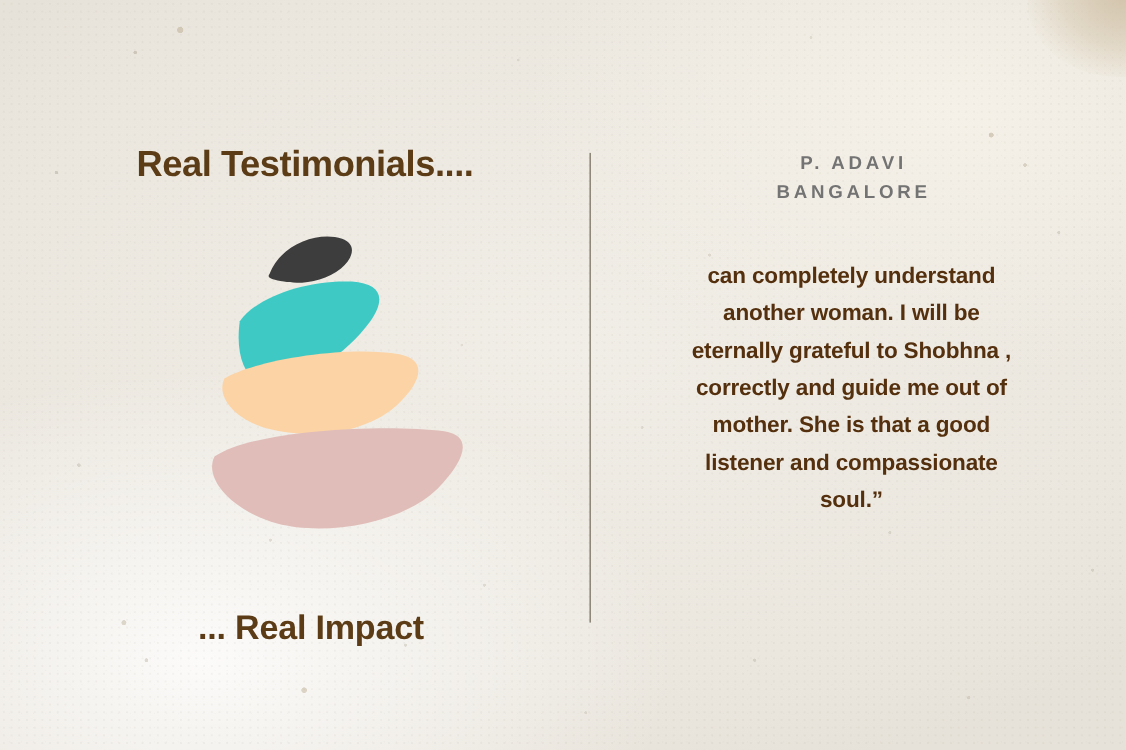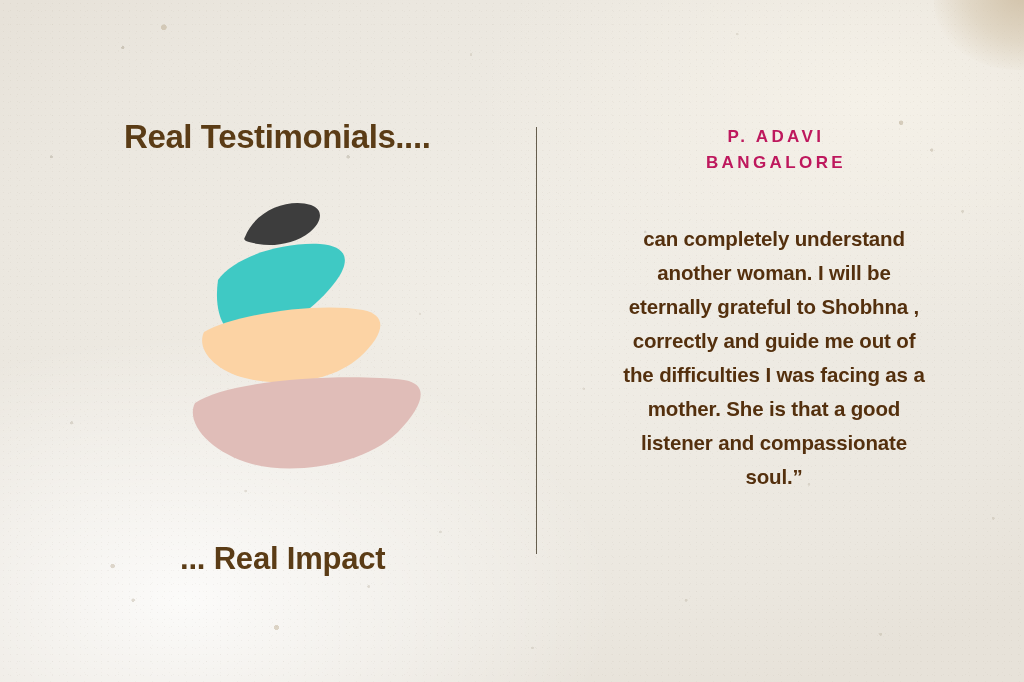--- a/index.html
+++ b/index.html
@@ -77,20 +77,21 @@
     width: 120px;
     height: 96px;
     border-radius: 0 0 0 70%;
     background: radial-gradient(ellipse at 75% 18%, rgba(208,192,166,0.95) 0%, rgba(214,200,176,0.55) 45%, rgba(214,200,176,0) 75%);
   }
 
   
   .content {
     position: absolute;
     inset: 0;
+    margin-top: 12px;
   }
 
   
   .headline {
     position: absolute;
     left: 124px;
     top: 118px;
     width: 400px;
     font-size: 33px;
     font-weight: bold;
@@ -129,21 +130,21 @@
     opacity: 0.85;
   }
 
   
   .attribution {
     position: absolute;
     left: 576px;
     top: 124px;
     width: 400px;
     text-align: center;
-    color: #be185d;
+    color: #737373;
     font-size: 17px;
     font-weight: bold;
     letter-spacing: 3.4px;
     line-height: 1.55;
   }
 
   .quote {
     position: absolute;
     left: 566px;
     top: 222px;
@@ -187,20 +188,19 @@
     <div class="attribution">
       <div>P. ADAVI</div>
       <div>BANGALORE</div>
     </div>
 
     <div class="quote">
       <span class="line">can completely understand</span>
       <span class="line">another woman. I will be</span>
       <span class="line">eternally grateful to Shobhna ,</span>
       <span class="line">correctly and guide me out of</span>
-      <span class="line">the difficulties I was facing as a</span>
       <span class="line">mother. She is that a good</span>
       <span class="line">listener and compassionate</span>
       <span class="line">soul.”</span>
     </div>
 
   </div>
 </div>
 
 </body></html>

